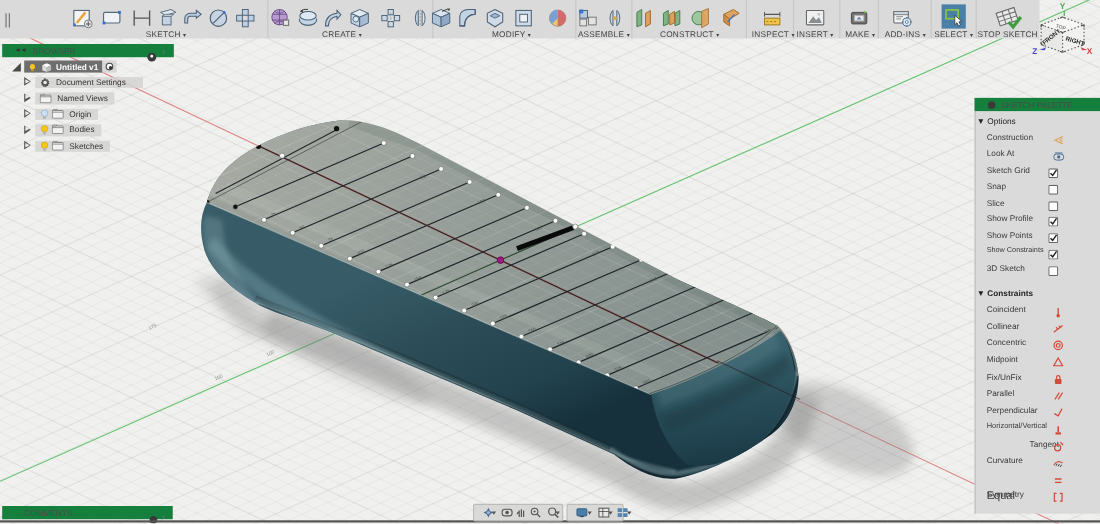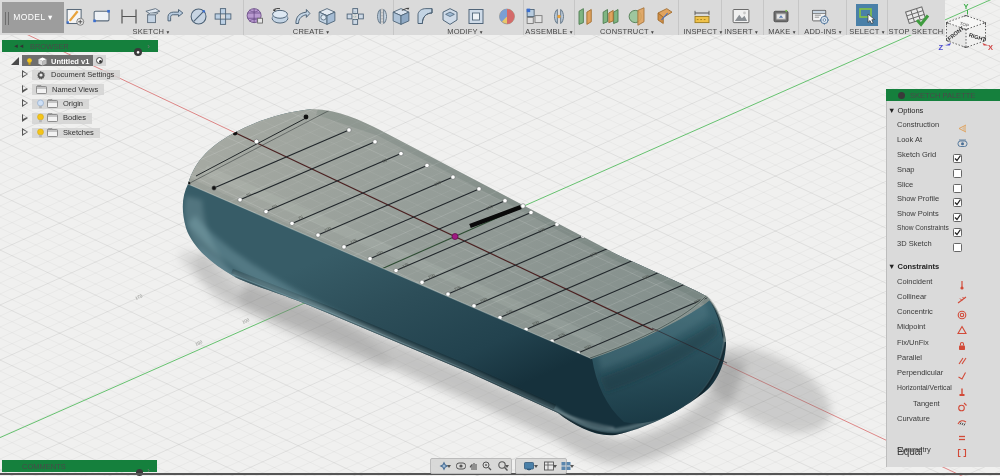--- a/index.html
+++ b/index.html
@@ -801,21 +801,20 @@
         <rect x="4" y="5" width="11" height="8" fill="none" stroke="#86c442" stroke-width="1.6"></rect>
         <path d="M12,10 l6.5,5.5 l-2.7,0.3 l1.4,3 l-1.8,0.8 l-1.4,-3 l-2,1.9 Z" fill="#fff" stroke="#333" stroke-width="0.7"></path>
       </svg></div>
 <svg style="position:absolute;left:903px;top:4px" width="28" height="26" viewBox="0 0 28 26">
 <g transform="rotate(-18 13 11)">
         <rect x="4" y="5" width="17" height="12" fill="#e9e9e9" stroke="#6a6a6a" stroke-width="1"></rect>
 <path d="M4,9 h17 M4,13 h17 M9.5,5 v12 M15.5,5 v12" stroke="#6a6a6a" stroke-width="0.9"></path>
       </g>
 <path d="M14,16 l4,4.5 l7,-9" stroke="#3f9c3f" stroke-width="3" fill="none"></path>
     </svg>
-<div class="model-btn">MODEL ▾</div>
     <div style="position:absolute;left:4.5px;top:12px;width:1.5px;height:13px;background:#6e6e6e"></div>
     <div style="position:absolute;left:7.5px;top:12px;width:1.5px;height:13px;background:#6e6e6e"></div>
   </div>
 <div class="panel-hdr" style="left:2px;top:40px;width:156px;height:12px">
  <span style="margin-left:5px;font-size:6px;letter-spacing:-0.5px;color:#333">◄◄</span>
     <span style="margin-left:6px">BROWSER</span>
  <span style="position:absolute;right:10px;top:1.5px;width:8px;height:8px;border-radius:50%;background:#3a3a3a;color:#fff;font-size:6px;text-align:center;line-height:8px">●</span>
  <span style="position:absolute;right:2px;color:#777;font-size:8px">›</span>
 </div>
 <div style="position:absolute;left:11px;top:56.5px;width:0;height:0;border-left:8px solid transparent;border-bottom:8px solid #4a4a4a"></div>
@@ -831,21 +830,21 @@
     </svg>
  <span style="margin-left:4px;font-weight:bold">Untitled v1</span>
 </div>
 <div style="position:absolute;left:93px;top:55px;width:13px;height:10.5px;background:rgba(210,210,210,0.85);display:flex;align-items:center;justify-content:center">
  <span style="width:7px;height:7px;border:1px solid #444;border-radius:50%;display:inline-block;position:relative;background:#fff">
       <span style="position:absolute;left:1.8px;top:1.8px;width:3.4px;height:3.4px;background:#333;border-radius:50%"></span>
     </span>
 </div>
 <div style="position:absolute;left:22px;top:70.0px;width:0;height:0;border-top:4.6px solid transparent;border-bottom:4.6px solid transparent;border-left:6.5px solid #555"></div>
 <div style="position:absolute;left:23.2px;top:71.7px;width:0;height:0;border-top:2.9px solid transparent;border-bottom:2.9px solid transparent;border-left:4.2px solid #ececec"></div>
-<div class="row-bg" style="position:absolute;left:32px;top:69.5px;height:10.5px;display:flex;align-items:center;font-size:7.5px;color:#333;padding:0 6px 0 4px;white-space:nowrap">
+<div class="row-bg" style="position:absolute;left:32px;top:69.5px;height:10.5px;display:flex;align-items:center;font-size:7.5px;color:#333;padding:0 16px 0 4px;white-space:nowrap">
     <svg width="10" height="10" viewBox="0 0 10 10">
       <path d="M5,1 L5.8,2.2 L7.2,1.8 L7.4,3.2 L8.8,3.6 L8.2,4.9 L9,6 L7.8,6.8 L7.9,8.2 L6.5,8.2 L5.8,9.4 L4.7,8.6 L3.4,9.2 L3,7.8 L1.6,7.5 L2,6.1 L1,5 L2.2,4.2 L2,2.8 L3.4,2.7 L4,1.4 Z" fill="#555"></path>
       <circle cx="5" cy="5" r="1.6" fill="#e9e9e9"></circle>
     </svg>
     <span style="margin-left:5px">Document Settings</span>
   </div>
 <div style="position:absolute;left:22px;top:84.5px;width:0;height:0;border-top:4.6px solid transparent;border-bottom:4.6px solid transparent;border-left:6.5px solid #555"></div>
 <div style="position:absolute;left:23.2px;top:86.2px;width:0;height:0;border-top:2.9px solid transparent;border-bottom:2.9px solid transparent;border-left:4.2px solid #ececec"></div>
 <div class="row-bg" style="position:absolute;left:32px;top:84px;height:10.5px;display:flex;align-items:center;font-size:7.5px;color:#333;padding:0 6px 0 4px;white-space:nowrap">
     <svg width="11" height="9" viewBox="0 0 11 9">
@@ -982,21 +981,21 @@
     </svg></div>
 <div style="position:absolute;left:897px;top:368.30000000000007px;font-size:7.5px;color:#3a3a3a;white-space:nowrap">Perpendicular</div>
 <div style="position:absolute;left:957px;top:367.30000000000007px"><svg width="10" height="10" viewBox="0 0 10 10">
       <path d="M1.5,6 L5,8 L8.5,1.5" fill="none" stroke="#d24a38" stroke-width="1.1"></path>
     </svg></div>
 <div style="position:absolute;left:897px;top:383.6000000000001px;font-size:6.8px;color:#3a3a3a;white-space:nowrap">Horizontal/Vertical</div>
 <div style="position:absolute;left:957px;top:382.6000000000001px"><svg width="10" height="10" viewBox="0 0 10 10">
       <line x1="5" y1="1.5" x2="5" y2="7" stroke="#d24a38" stroke-width="1.4"></line>
       <rect x="2.5" y="7" width="5" height="2" fill="#d24a38"></rect>
     </svg></div>
-<div style="position:absolute;left:913px;top:398.9000000000001px;font-size:7.5px;color:#3a3a3a;white-space:nowrap">Tangent</div>
+<div style="position:absolute;left:936px;top:398.9000000000001px;font-size:7.5px;color:#3a3a3a;white-space:nowrap">Tangent</div>
 <div style="position:absolute;left:957px;top:397.9000000000001px"><svg width="10" height="10" viewBox="0 0 10 10">
       <circle cx="4.5" cy="6" r="2.8" fill="none" stroke="#d24a38" stroke-width="1.1"></circle>
       <line x1="7" y1="1" x2="9.5" y2="3.5" stroke="#d24a38" stroke-width="1.1"></line>
     </svg></div>
 <div style="position:absolute;left:897px;top:414.2000000000001px;font-size:7.5px;color:#3a3a3a;white-space:nowrap">Curvature</div>
 <div style="position:absolute;left:957px;top:413.2000000000001px"><svg width="10" height="10" viewBox="0 0 10 10">
       <path d="M1,7 C3,3 6,3 9,5" fill="none" stroke="#d24a38" stroke-width="1.1"></path>
       <path d="M3,7.5 L4,5.5 M5,8 L6,6 M7,8.5 L8,6.5" stroke="#222" stroke-width="0.8"></path>
     </svg></div>
 <div style="position:absolute;left:897px;top:446px;font-size:10px;color:#3a3a3a;white-space:nowrap">Equal</div>

